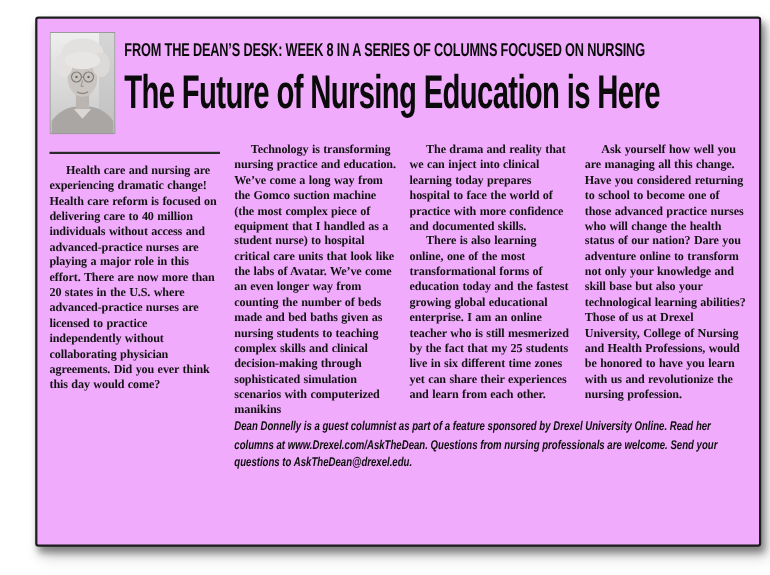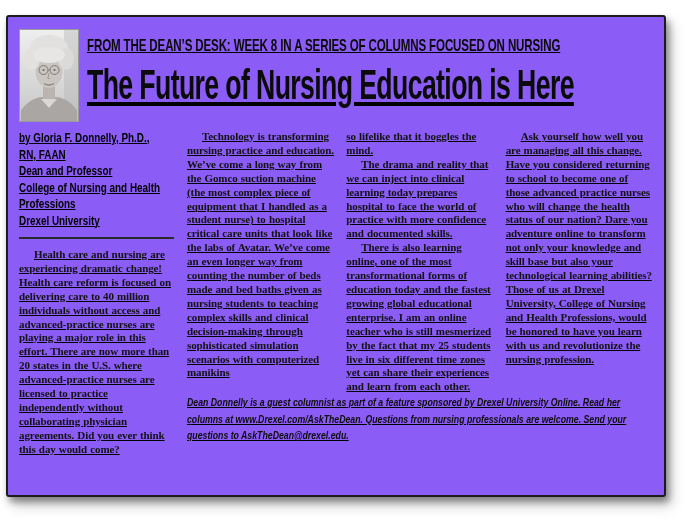--- a/index.html
+++ b/index.html
@@ -1,23 +1,23 @@
 <!DOCTYPE html>
 <html><head>
 <meta charset="utf-8">
 <style>
   * { margin:0; padding:0; box-sizing:border-box; }
   html,body { width:700px; height:523px; background:#ffffff; overflow:hidden;
               font-family:"Liberation Sans", sans-serif; }
 
   .card {
-    position:absolute; left:6px; top:15px; width:660px; height:482px;
-    background:#8b5cf6; border:2px solid #1c1c1c; border-radius:3px;
+    position:absolute; left:32px; top:15px; width:660px; height:482px;
+    background:#f0abfc; border:2px solid #1c1c1c; border-radius:3px;
     box-shadow:3px 5px 7px rgba(0,0,0,.40), 6px 9px 14px rgba(0,0,0,.18);
-    padding:12px 10px 10px 11px; overflow:hidden;text-decoration:underline;
+    padding:12px 10px 10px 11px; overflow:hidden;
   }
 
   
   .header { display:flex; }
   .photo { width:60px; height:93px; flex:none; margin-right:8px; }
   .photo svg { display:block; }
   .header-text { padding-top:7px; min-width:0; }
   .kicker {
     font-weight:bold; font-size:17px; color:#0b0b0b; white-space:nowrap;
     letter-spacing:-0.2px; transform:scaleX(.68); transform-origin:left top;
@@ -94,41 +94,32 @@
     </div>
     <div class="header-text">
       <div class="kicker">FROM THE DEAN’S DESK: WEEK 8 IN A SERIES OF COLUMNS FOCUSED ON NURSING</div>
       <div class="title">The Future of Nursing Education is Here</div>
     </div>
   </div>
 
   <div class="main">
 
     <div class="col1">
-      <div class="byline">
-        <div class="byline-line">by Gloria F. Donnelly, Ph.D.,</div>
-        <div class="byline-line">RN, FAAN</div>
-        <div class="byline-line">Dean and Professor</div>
-        <div class="byline-line">College of Nursing and Health</div>
-        <div class="byline-line">Professions</div>
-        <div class="byline-line">Drexel University</div>
-      </div>
       <hr class="divider">
       <div class="body-text">
         <p class="indent">Health care and nursing are experiencing dramatic change!  Health care reform is focused on delivering care to 40 million individuals without access and advanced-practice nurses are playing a major role in this effort.  There are now more than 20 states in the U.S. where advanced-practice nurses are licensed to practice independently without collaborating physician agreements.  Did you ever think this day would come?</p>
       </div>
     </div>
 
     <div class="right">
       <div class="cols">
         <div class="col body-text">
           <p class="indent">Technology is transforming nursing practice and education.  We’ve come a long way from the Gomco suction machine (the most complex piece of equipment that I handled as a student nurse) to hospital critical care units that look like the labs of Avatar.  We’ve come an even longer way from counting the number of beds made and bed baths given as nursing students to teaching complex skills and clinical decision-making through sophisticated simulation scenarios with computerized manikins</p>
         </div>
         <div class="col body-text">
-          <p>so lifelike that it boggles the mind.</p>
           <p class="indent">The drama and reality that we can inject into clinical learning today prepares hospital to face the world of practice with more confidence and documented skills.</p>
           <p class="indent">There is also learning online, one of the most transformational forms of education today and the fastest growing global educational enterprise.  I am an online teacher who is still mesmerized by the fact that my 25 students live in six different time zones yet can share their experiences and learn from each other.</p>
         </div>
         <div class="col body-text">
           <p class="indent">Ask yourself how well you are managing all this change.  Have you considered returning to school to become one of those advanced practice nurses who will change the health status of our nation?  Dare you adventure online to transform not only your knowledge and skill base but also your technological learning abilities?  Those of us at Drexel University, College of Nursing and Health Professions, would be honored to have you learn with us and revolutionize the nursing profession.</p>
         </div>
       </div>
       <div class="footer">
         <div class="footer-inner">Dean Donnelly is a guest columnist as part of a feature sponsored by Drexel University Online. Read her columns at www.Drexel.com/AskTheDean.  Questions from nursing professionals are welcome.  Send your questions to AskTheDean@drexel.edu.</div>
       </div>

